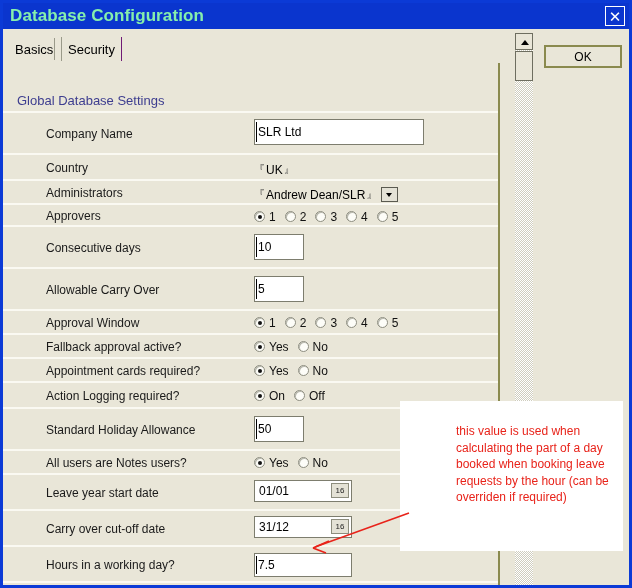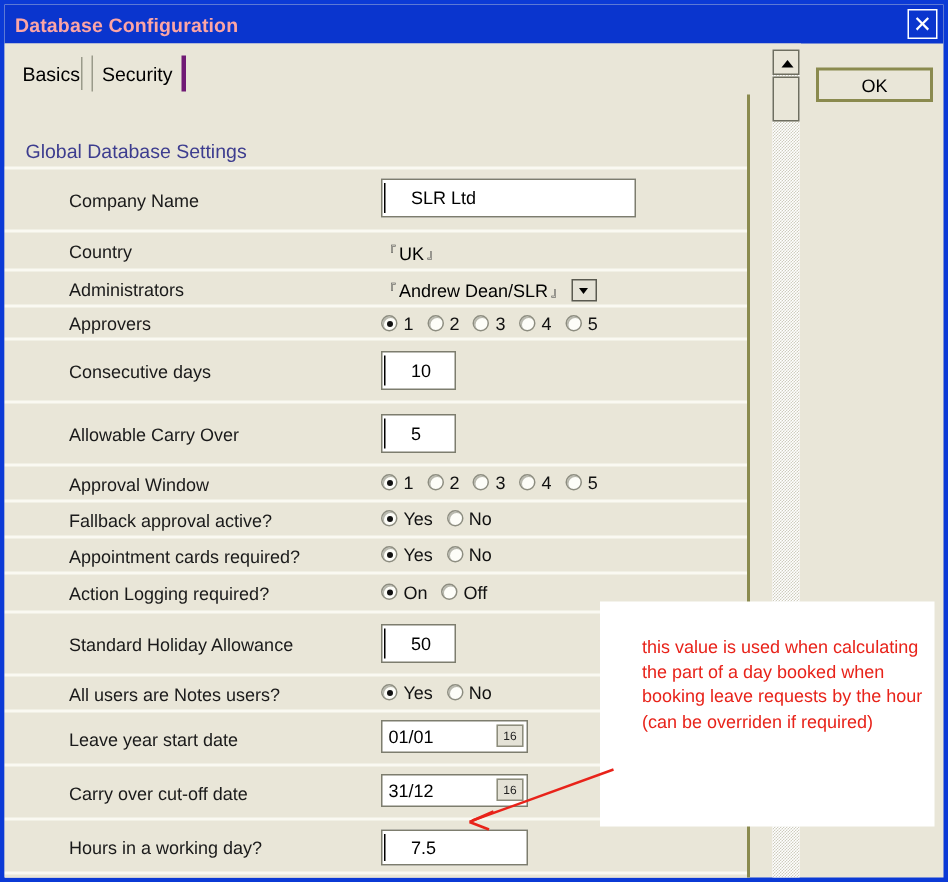--- a/index.html
+++ b/index.html
@@ -15,21 +15,21 @@
     box-sizing:border-box;
     overflow:hidden;
   }
   
   .titlebar{
     position:absolute;left:0;top:0;width:626px;height:26px;
     background:#0a35ce;
     display:flex;align-items:center;
   }
   .title-text{
-    color:#fca5a5;font-size:13px;font-weight:bold;
+    color:#86efac;font-size:17px;font-weight:bold;
     padding-left:7px;letter-spacing:0.1px;
     white-space:nowrap;
   }
   .title-spacer{flex:1;}
   .close-btn{
     width:20px;height:20px;margin-right:4px;
     background:#0a35ce;
     border:1px solid #ffffff;
     color:#ffffff;font-size:15px;font-weight:bold;
     display:flex;align-items:center;justify-content:center;
@@ -41,21 +41,21 @@
     background:#e9e6d8;
   }
   .tab{
     position:absolute;top:8px;height:24px;
     font-size:13px;color:#000;
     display:flex;align-items:center;
     box-sizing:border-box;cursor:pointer;
   }
   .tab-basics{left:6px;padding:0 6px;}
   .tab-security{left:58px;padding:0 6px;
-    border-left:1px solid #9a9a8a;border-right:3px solid #701a75;}
+    border-left:1px solid #9a9a8a;border-right:1px solid #701a75;}
   .tab-sep{
     position:absolute;left:51px;top:9px;width:1px;height:22px;
     background:#9a9a8a;
   }
   
   .formpanel{
     position:absolute;left:0;top:60px;width:497px;height:525px;
     background:#e9e6d8;
     border-right:2px solid #8a8a4e;
     box-sizing:border-box;
@@ -84,21 +84,21 @@
     position:absolute;left:251px;
     white-space:nowrap;
   }
   
   .tfield{
     background:#ffffff;
     border:1px solid #7d7d6e;
     box-sizing:border-box;
     font-size:12px;color:#000;
     display:flex;align-items:center;
-    padding-left:19px;
+    padding-left:3px;
     position:relative;
     text-align:right;
   }
   .tfield .caret{
     position:absolute;left:1px;top:2px;bottom:2px;width:1px;background:#000;
   }
   .datefield{
     background:#ffffff;
     border:1px solid #7d7d6e;
     box-sizing:border-box;
@@ -194,20 +194,21 @@
   
   .annot-box{
     position:absolute;left:397px;top:398px;width:223px;height:150px;
     background:#ffffff;
     box-sizing:border-box;
     padding:22px 0 0 28px;
   }
   .annot-text{
     color:#e8231a;font-size:12px;line-height:16.5px;
     white-space:pre-line;
+    margin-left:28px;
   }
   .annot-arrow{
     position:absolute;left:296px;top:508px;width:112px;height:44px;
     pointer-events:none;
   }
 </style>
 </head>
 <body>
 
 <div class="window">

